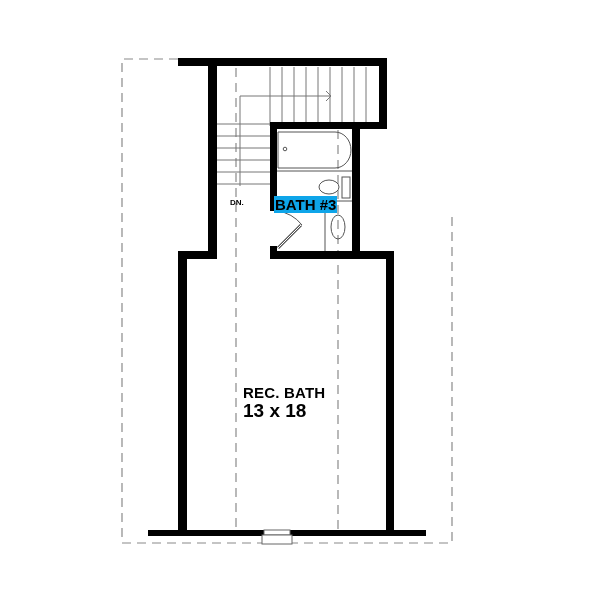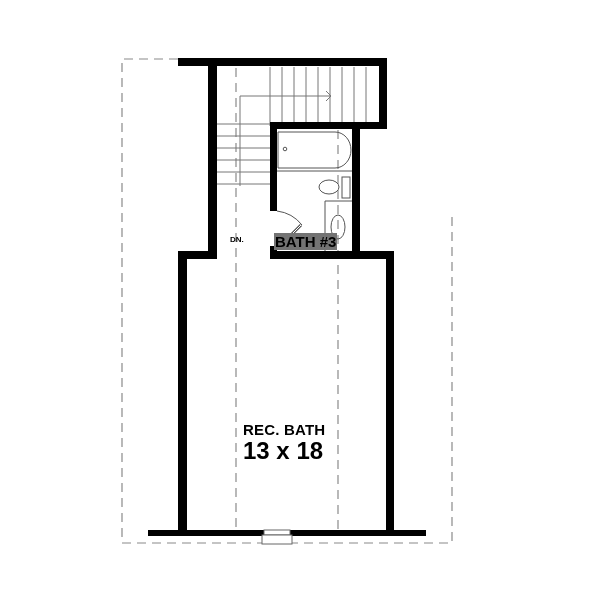--- a/index.html
+++ b/index.html
@@ -1,20 +1,20 @@
 <!DOCTYPE html>
 <html><head>
   <meta charset="utf-8">
   <style>
     html, body { margin: 0; padding: 0; background: #ffffff; }
     body { width: 600px; height: 600px; position: relative; overflow: hidden; }
     #plan { position: absolute; left: 0; top: 0; width: 600px; height: 600px; }
-    .lbl { position: absolute; font-family: "Liberation Sans", sans-serif; font-weight: bold; color: #000; white-space: nowrap; text-align: center; margin-top: 37px; }
+    .lbl { position: absolute; font-family: "Liberation Sans", sans-serif; font-weight: bold; color: #000; white-space: nowrap; text-align: center; }
     .room-name { font-size: 15px; letter-spacing: 0.2px; }
-    .room-dim { font-size: 24px; }
+    .room-dim { font-size: 19px; }
     .bath-name { font-size: 15px; }
     .dn { font-size: 8px; }
   </style>
 </head>
 <body>
 
 <svg id="plan" viewBox="0 0 600 600" xmlns="http://www.w3.org/2000/svg">
 
   <g fill="none" stroke="#8a8a8a" stroke-width="1.2" stroke-dasharray="9,6">
     <polyline points="178,59 122,59 122,543 265,543"></polyline>
@@ -96,15 +96,15 @@
   </g>
 
   <g fill="none">
     <path d="M277,211 A38,38 0 0 1 302,225" stroke="#555" stroke-width="1"></path>
     <line x1="278" y1="248" x2="301" y2="225" stroke="#555" stroke-width="3"></line>
     <line x1="278" y1="248" x2="301" y2="225" stroke="#fff" stroke-width="1"></line>
   </g>
 </svg>
 
 <div class="lbl dn" style="left:230px; top:198px;">DN.</div>
-<div class="lbl bath-name" style="left:274px; top:196px; background:#737373; padding:0 1px;">BATH #3</div>
+<div class="lbl bath-name" style="left:274px; top:196px; background:#0ea5e9; padding:0 1px;">BATH #3</div>
 <div class="lbl room-name" style="left:243px; top:384px;">REC. BATH</div>
 <div class="lbl room-dim" style="left:243px; top:400px;">13 x 18</div>
 
 </body></html>

